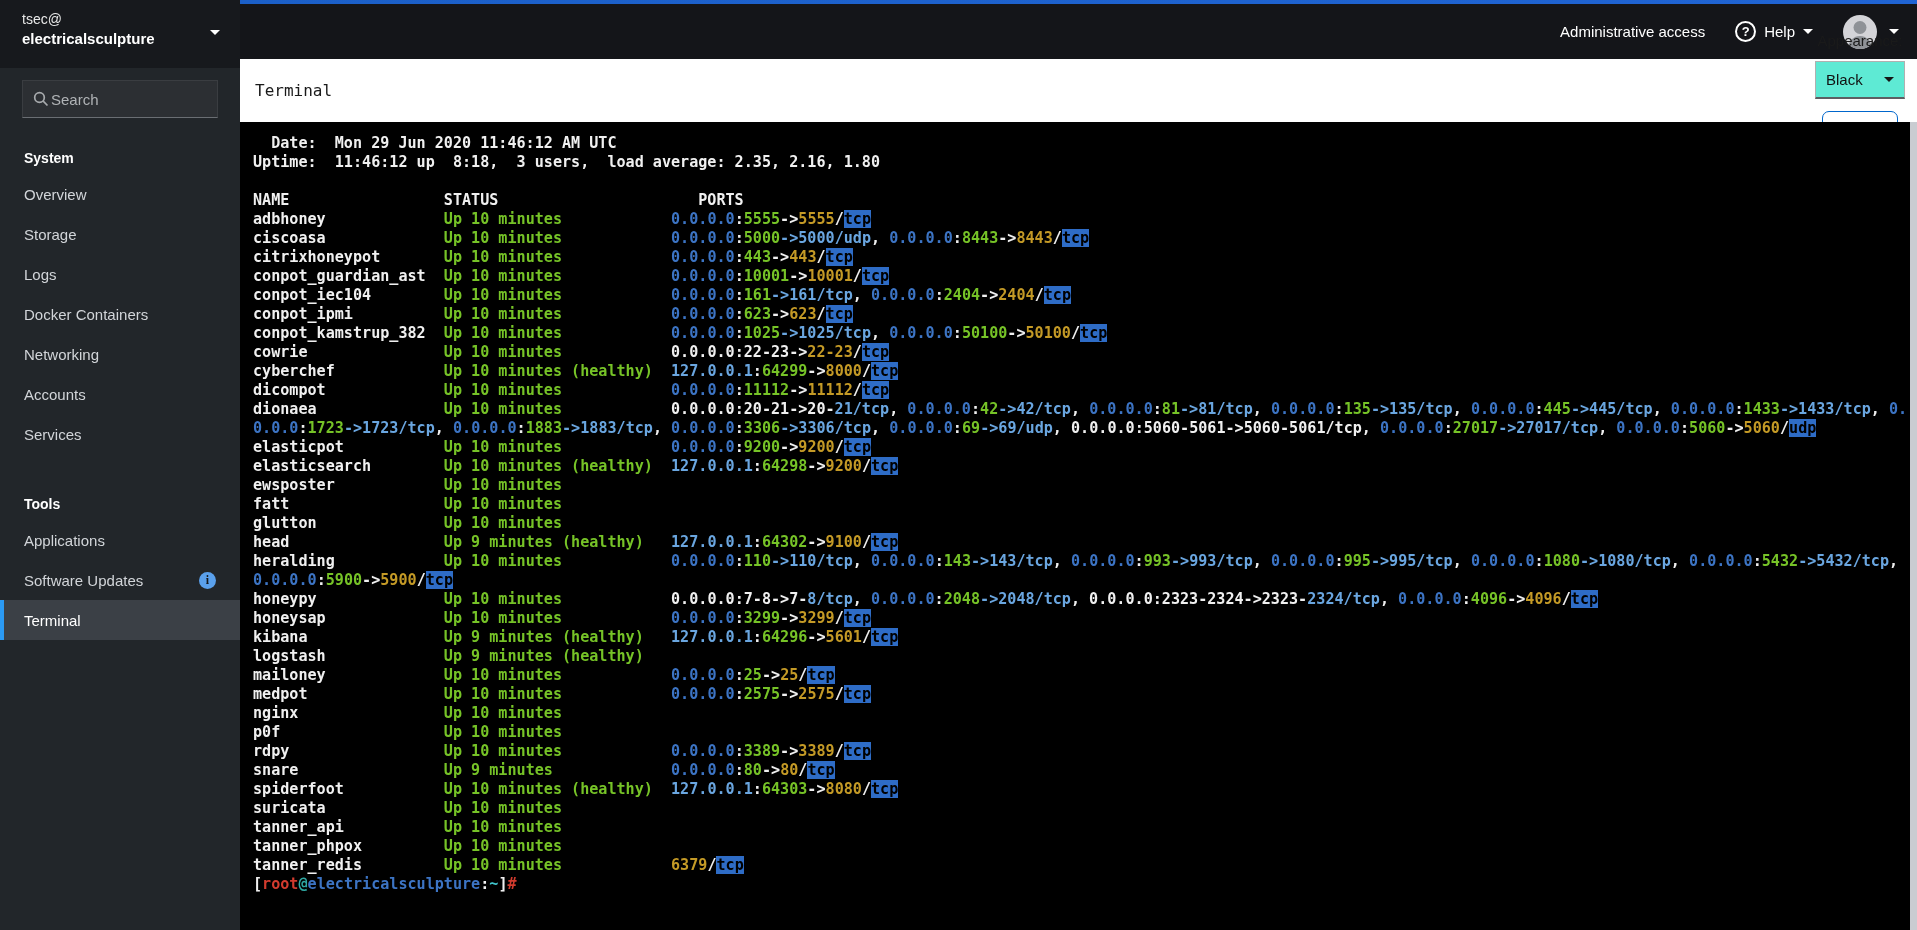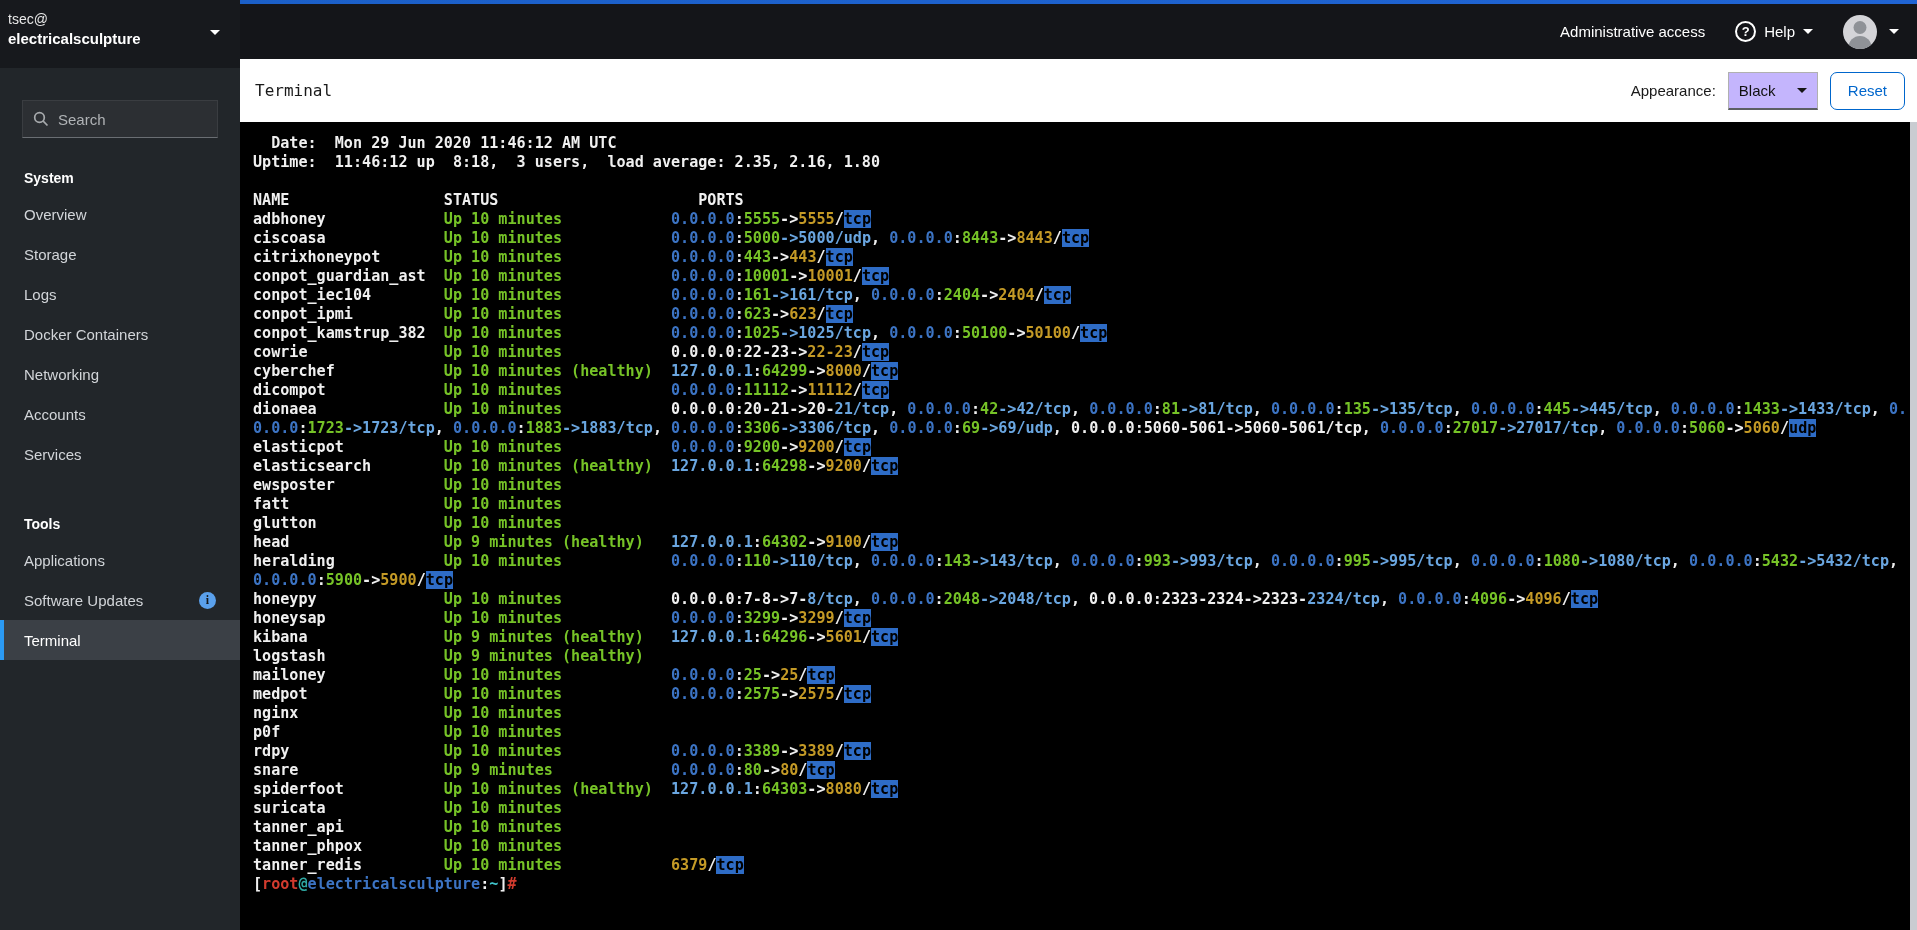--- a/index.html
+++ b/index.html
@@ -23,49 +23,49 @@
   .caret{width:0;height:0;border-left:5px solid transparent;border-right:5px solid transparent;
     border-top:5px solid #fff;display:inline-block;}
   .avatar-group{display:flex;align-items:center;gap:12px;cursor:pointer;}
   .avatar{width:34px;height:34px;border-radius:50%;background:#d4d4d8;position:relative;overflow:hidden;}
   .avatar::before{content:'';position:absolute;top:6px;left:50%;transform:translateX(-50%);
     width:13px;height:13px;border-radius:50%;background:#8f9297;}
   .avatar::after{content:'';position:absolute;top:21px;left:50%;transform:translateX(-50%);
     width:23px;height:14px;border-radius:12px 12px 0 0;background:#8f9297;}
   
   .sidebar{position:absolute;left:0;top:0;width:240px;height:930px;background:#22262a;}
-  .sidebar-header{height:68px;background:#17191d;position:relative;padding:10px 8px;}
+  .sidebar-header{height:68px;background:#17191d;position:relative;padding:10px 22px;}
   .sb-user{color:#e8e8e8;font-size:14px;line-height:19px;}
   .sb-host{color:#fff;font-size:15px;font-weight:bold;line-height:20px;}
   .sb-caret{position:absolute;right:20px;top:30px;}
   .sidebar-search{padding:12px 22px 6px 22px;}
-  .search-box{display:flex;align-items:center;gap:9px;background:#2c2f33;
-    border:1px solid #3a3d41;border-bottom:1px solid #6a6e73;padding:8px 10px;height:38px;margin-top:20px;}
+  .search-box{display:flex;align-items:center;gap:2px;background:#2c2f33;
+    border:1px solid #3a3d41;border-bottom:1px solid #6a6e73;padding:8px 10px;height:38px;}
   .search-box input{background:transparent;border:none;outline:none;color:#c8cbce;
     font-size:15px;width:140px;font-family:"Liberation Sans",sans-serif;}
   .search-box input::placeholder{color:#b0b3b6;}
   .nav{margin-top:12px;}
   .nav-title{color:#fff;font-weight:bold;font-size:14px;padding:14px 24px 6px 24px;}
   .nav-title + .nav-item{margin-top:2px;}
   .nav-item{color:#d2d5d9;font-size:15px;padding:10px 24px;height:40px;cursor:pointer;
     position:relative;display:flex;align-items:center;justify-content:space-between;}
   .nav-item.selected{background:#3b4046;color:#fff;border-left:4px solid var(--accent);
     padding-left:20px;}
   .nav-gap{height:28px;}
   .info-icon{width:17px;height:17px;border-radius:50%;background:#5aa0ec;color:#15191d;
     font-size:12px;font-weight:bold;font-family:"Liberation Serif",serif;
     display:flex;align-items:center;justify-content:center;}
   
   .toolbar{position:absolute;left:240px;top:59px;right:0;height:63px;background:#fff;
     display:flex;align-items:center;}
   .page-title{font-family:"DejaVu Sans Mono",monospace;font-size:16px;color:#1a1a1a;
     margin-left:15px;}
-  .toolbar-right{position:absolute;right:12px;display:flex;align-items:center;gap:12px;}
+  .toolbar-right{position:absolute;right:12px;display:flex;align-items:center;gap:12px;flex-direction:column;}
   .appearance-label{font-size:15px;color:#1a1a1a;}
-  .select{border:1px solid #b0b0b0;border-bottom:2px solid #5c5f63;background:#c4b5fd;
+  .select{border:1px solid #b0b0b0;border-bottom:2px solid #5c5f63;background:#5eead4;
     height:38px;width:90px;display:flex;align-items:center;justify-content:space-between;
     padding:0 10px;font-size:15px;color:#111;cursor:pointer;}
   .select .caret{border-top-color:#151515;}
   .reset-btn{border:1px solid var(--link);color:var(--link);background:#fff;border-radius:7px;
     height:38px;padding:0 17px;font-size:15px;cursor:pointer;
     font-family:"Liberation Sans",sans-serif;}
   
   .terminal{position:absolute;left:240px;top:122px;right:0;bottom:0;background:#000;
     padding:12px 0 0 13px;overflow:hidden;cursor:text;
     font-family:"DejaVu Sans Mono",monospace;font-size:15.1px;font-weight:bold;line-height:19px;}

